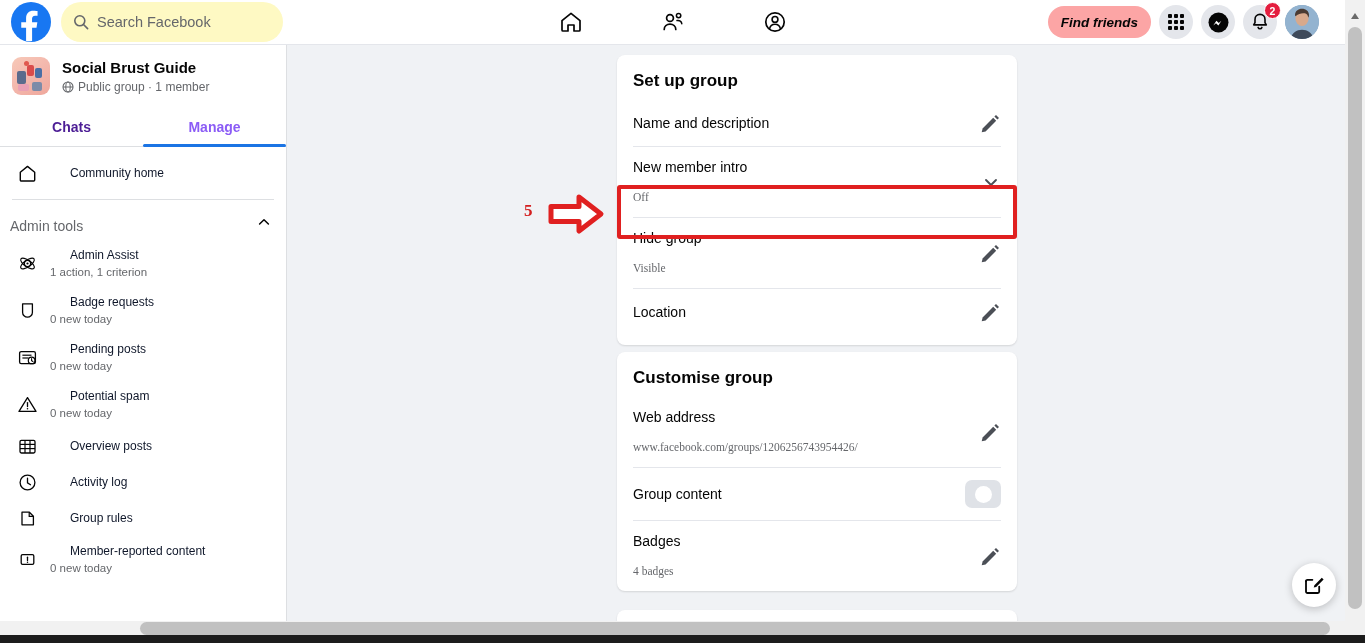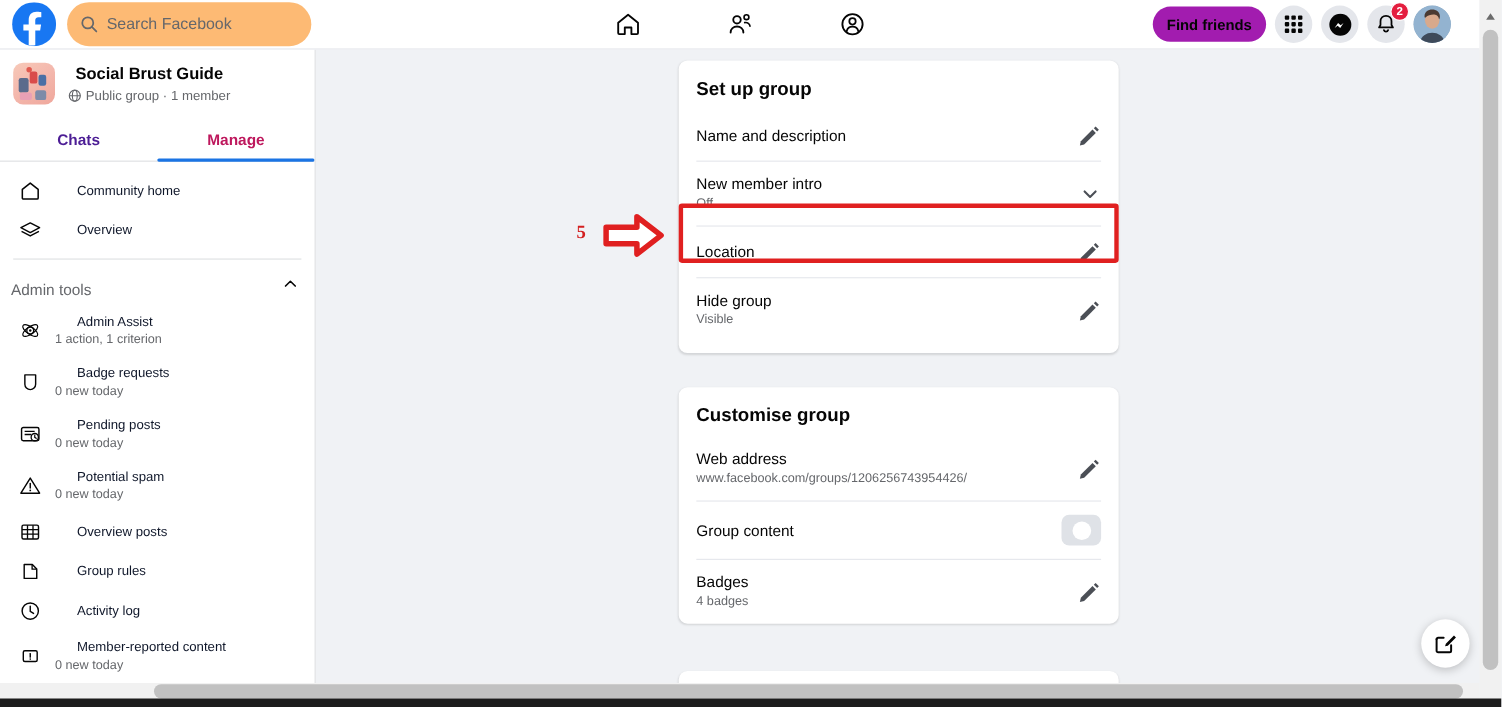--- a/index.html
+++ b/index.html
@@ -14,41 +14,41 @@
 
   
   .topbar {
     position: absolute; top: 0; left: 0; width: 1345px; height: 45px;
     background: #ffffff; display: flex; align-items: center;
     border-bottom: 1px solid #e4e6eb; z-index: 30;
   }
   .fb-logo { margin-left: 11px; width: 40px; height: 40px; flex: 0 0 40px; }
   .search-box {
     margin-left: 10px; height: 40px; width: 222px;
-    background: #fdba74; border-radius: 20px;
+    background: #fef9c3; border-radius: 20px;
     display: flex; align-items: center; padding: 0 12px; gap: 8px; text-align: center;
   }
   .search-box .ph { color: #65676b; font-size: 14.5px; }
 
   .center-nav {
     position: absolute; left: 50%; transform: translateX(-50%);
     display: flex; gap: 58px; align-items: center; height: 45px;
   }
   .center-nav .navbtn {
     width: 44px; height: 40px; display: flex; align-items: center; justify-content: center;
     border-radius: 8px; cursor: pointer;
   }
 
   .right-nav {
     position: absolute; right: 26px; display: flex; align-items: center; gap: 8px;
   }
   .find-friends {
-    height: 32px; padding: 0 13px; border-radius: 16px; background: #a21caf;
+    height: 32px; padding: 0 13px; border-radius: 16px; background: #fca5a5;
     display: flex; align-items: center; font-size: 13.5px; font-weight: bold;
-    color: #050505; cursor: pointer; white-space: nowrap;
+    color: #050505; cursor: pointer; white-space: nowrap; font-style: italic;
   }
   .circ-btn {
     width: 34px; height: 34px; border-radius: 50%; background: #e4e6eb;
     display: flex; align-items: center; justify-content: center;
     cursor: pointer; position: relative;
   }
   .badge {
     position: absolute; top: -3px; right: -4px; min-width: 17px; height: 17px;
     background: #e41e3f; color: #fff; border-radius: 9px; font-size: 10.5px;
     font-weight: bold; display: flex; align-items: center; justify-content: center;
@@ -60,42 +60,42 @@
   }
   .grid-dots { display: grid; grid-template-columns: repeat(3,4px); gap: 2px; }
   .grid-dots i { width: 4px; height: 4px; background: #050505; border-radius: 1px; display:block; }
 
   
   .sidebar {
     position: absolute; top: 45px; left: 0; width: 287px; height: 576px;
     background: #ffffff; border-right: 1px solid #dddfe2;
     overflow: hidden; z-index: 20;
   }
-  .group-head { display: flex; align-items: center; padding: 12px 22px 8px 12px; gap: 12px; text-align: center; }
+  .group-head { display: flex; align-items: center; padding: 12px 22px 8px 12px; gap: 12px; }
   .group-thumb {
     width: 38px; height: 38px; border-radius: 9px; flex: 0 0 38px;
     background: linear-gradient(145deg,#f7c9b8 0%, #f4b9ae 45%, #efa79c 100%);
     position: relative; overflow: hidden;
   }
   .group-thumb .b1 { position:absolute; left:5px; top:14px; width:9px; height:13px; background:#5b6b8c; border-radius:2px;}
   .group-thumb .b2 { position:absolute; left:15px; top:8px; width:7px; height:11px; background:#d94b4b; border-radius:2px;}
   .group-thumb .b3 { position:absolute; left:23px; top:11px; width:7px; height:10px; background:#4a6fa5; border-radius:2px;}
   .group-thumb .b4 { position:absolute; left:6px; top:27px; width:11px; height:7px; background:#e9a0b5; border-radius:2px;}
   .group-thumb .b5 { position:absolute; left:20px; top:25px; width:10px; height:9px; background:#7d8ba8; border-radius:2px;}
   .group-thumb .b6 { position:absolute; left:12px; top:4px; width:5px; height:5px; background:#e0594f; border-radius:50%;}
 
   .group-name { font-size: 15px; font-weight: bold; line-height: 19px; color: #050505; }
   .group-meta { font-size: 12px; color: #65676b; margin-top: 3px; display: flex; align-items: center; gap: 4px; }
 
   .tabs { display: flex; margin-top: 4px; border-bottom: 1px solid #dddfe2; }
   .tab {
     flex: 1; text-align: center; font-size: 14px; font-weight: bold;
     padding: 12px 0 11px; color: #4c1d95; cursor: pointer; position: relative;
   }
-  .tab.active { color: #be185d; }
+  .tab.active { color: #8b5cf6; }
   .tab.active::after {
     content: ""; position: absolute; left: 0; right: 0; bottom: -1px;
     height: 3px; background: #1b74e4; border-radius: 2px;
   }
 
   .nav-list { padding: 8px 8px 0 8px; }
   .nav-item {
     display: flex; align-items: center; gap: 12px;
     padding: 7px 8px; border-radius: 8px; cursor: pointer; min-height: 36px;
   }
@@ -121,21 +121,21 @@
     box-shadow: 0 1px 2px rgba(0,0,0,0.12);
     padding: 0 16px;
   }
   .card-title { font-size: 17px; font-weight: bold; color: #050505; padding: 16px 0 9px; }
   .row {
     display: flex; align-items: center; justify-content: space-between;
     padding: 12px 0; border-top: 1px solid #e4e6eb; cursor: pointer;
   }
   .row.first { border-top: none; }
   .row-label { font-size: 14px; color: #050505; line-height: 17px; }
-  .row-value { font-size: 11.5px; color: #65676b; line-height: 15px; margin-top: 2px; }
+  .row-value { font-size: 11.5px; color: #65676b; line-height: 15px; margin-top: 14px; font-family: Liberation Serif, serif; }
   .pencil { width: 22px; height: 22px; flex: 0 0 22px; cursor: pointer; }
   .chev { width: 20px; height: 20px; flex: 0 0 20px; cursor: pointer; }
   .swatch {
     width: 36px; height: 28px; border-radius: 7px; background: #dfe2e7;
     display: flex; align-items: center; justify-content: center; cursor: pointer; flex: 0 0 36px;
   }
   .swatch .dot { width: 17px; height: 17px; border-radius: 50%; background: #fff; }
 
   
   .hl-box {
@@ -284,29 +284,20 @@
 
     <div class="nav-list">
       <div class="nav-item">
         <span class="nav-ico">
           <svg width="21" height="21" viewBox="0 0 21 21">
             <path d="M3.3 9.2L10.5 3.4l7.2 5.8V17a1 1 0 01-1 1H4.3a1 1 0 01-1-1V9.2z" fill="none" stroke="#050505" stroke-width="1.4" stroke-linejoin="round"></path>
           </svg>
         </span>
         <span class="nav-txt">Community home</span>
       </div>
-      <div class="nav-item">
-        <span class="nav-ico">
-          <svg width="21" height="21" viewBox="0 0 21 21">
-            <path d="M10.5 3.6L19 8l-8.5 4.4L2 8l8.5-4.4z" fill="none" stroke="#050505" stroke-width="1.3" stroke-linejoin="round"></path>
-            <path d="M2.6 11.4l7.9 4.1 7.9-4.1" fill="none" stroke="#050505" stroke-width="1.3" stroke-linejoin="round"></path>
-          </svg>
-        </span>
-        <span class="nav-txt">Overview</span>
-      </div>
     </div>
 
     <div class="divider"></div>
 
     <div class="section-head">
       <span class="section-title">Admin tools</span>
       <span>
         <svg width="16" height="16" viewBox="0 0 16 16">
           <path d="M3.6 10L8 5.7 12.4 10" fill="none" stroke="#050505" stroke-width="1.5" stroke-linecap="round" stroke-linejoin="round"></path>
         </svg>
@@ -381,35 +372,35 @@
             <line x1="8" y1="4.4" x2="8" y2="17" stroke="#050505" stroke-width="1.2"></line>
             <line x1="13" y1="4.4" x2="13" y2="17" stroke="#050505" stroke-width="1.2"></line>
           </svg>
         </span>
         <span class="nav-txt">Overview posts</span>
       </div>
 
       <div class="nav-item">
         <span class="nav-ico">
           <svg width="21" height="21" viewBox="0 0 21 21">
+            <circle cx="10.5" cy="10.5" r="7.4" fill="none" stroke="#050505" stroke-width="1.3"></circle>
+            <path d="M10.5 6.2v4.6l3 1.9" fill="none" stroke="#050505" stroke-width="1.3" stroke-linecap="round"></path>
+          </svg>
+        </span>
+        <span class="nav-txt">Activity log</span>
+      </div>
+
+      <div class="nav-item">
+        <span class="nav-ico">
+          <svg width="21" height="21" viewBox="0 0 21 21">
             <path d="M5 4.2h7.4l4 4v8.6H5V4.2z" fill="none" stroke="#050505" stroke-width="1.3" stroke-linejoin="round"></path>
             <path d="M12.2 4.2v4.2h4" fill="none" stroke="#050505" stroke-width="1.2"></path>
           </svg>
         </span>
         <span class="nav-txt">Group rules</span>
-      </div>
-
-      <div class="nav-item">
-        <span class="nav-ico">
-          <svg width="21" height="21" viewBox="0 0 21 21">
-            <circle cx="10.5" cy="10.5" r="7.4" fill="none" stroke="#050505" stroke-width="1.3"></circle>
-            <path d="M10.5 6.2v4.6l3 1.9" fill="none" stroke="#050505" stroke-width="1.3" stroke-linecap="round"></path>
-          </svg>
-        </span>
-        <span class="nav-txt">Activity log</span>
       </div>
 
       <div class="nav-item">
         <span class="nav-ico">
           <svg width="21" height="21" viewBox="0 0 21 21">
             <rect x="4.2" y="5.6" width="12.6" height="9.8" rx="1.4" fill="none" stroke="#050505" stroke-width="1.3"></rect>
             <line x1="10.5" y1="8.2" x2="10.5" y2="11.4" stroke="#050505" stroke-width="1.3" stroke-linecap="round"></line>
             <circle cx="10.5" cy="13.2" r="0.75" fill="#050505"></circle>
           </svg>
         </span>
@@ -447,34 +438,34 @@
         <span class="chev">
           <svg width="20" height="20" viewBox="0 0 20 20">
             <path d="M5 8l5 5 5-5" fill="none" stroke="#4b4f56" stroke-width="1.9" stroke-linecap="round" stroke-linejoin="round"></path>
           </svg>
         </span>
       </div>
 
 
       <div class="row">
         <div>
-          <div class="row-label">Location</div>
+          <div class="row-label">Hide group</div>
+          <div class="row-value">Visible</div>
         </div>
         <span class="pencil">
           <svg width="22" height="22" viewBox="0 0 22 22">
             <path d="M3.6 16.4l10.6-10.6 3 3L6.6 19.4l-3.9.9.9-3.9z" fill="#4b4f56"></path>
             <path d="M15.4 4.6l1.6-1.6 3 3-1.6 1.6z" fill="#4b4f56"></path>
           </svg>
         </span>
       </div>
 
       <div class="row">
         <div>
-          <div class="row-label">Hide group</div>
-          <div class="row-value">Visible</div>
+          <div class="row-label">Location</div>
         </div>
         <span class="pencil">
           <svg width="22" height="22" viewBox="0 0 22 22">
             <path d="M3.6 16.4l10.6-10.6 3 3L6.6 19.4l-3.9.9.9-3.9z" fill="#4b4f56"></path>
             <path d="M15.4 4.6l1.6-1.6 3 3-1.6 1.6z" fill="#4b4f56"></path>
           </svg>
         </span>
       </div>
       <div style="height:10px"></div>
     </div>

